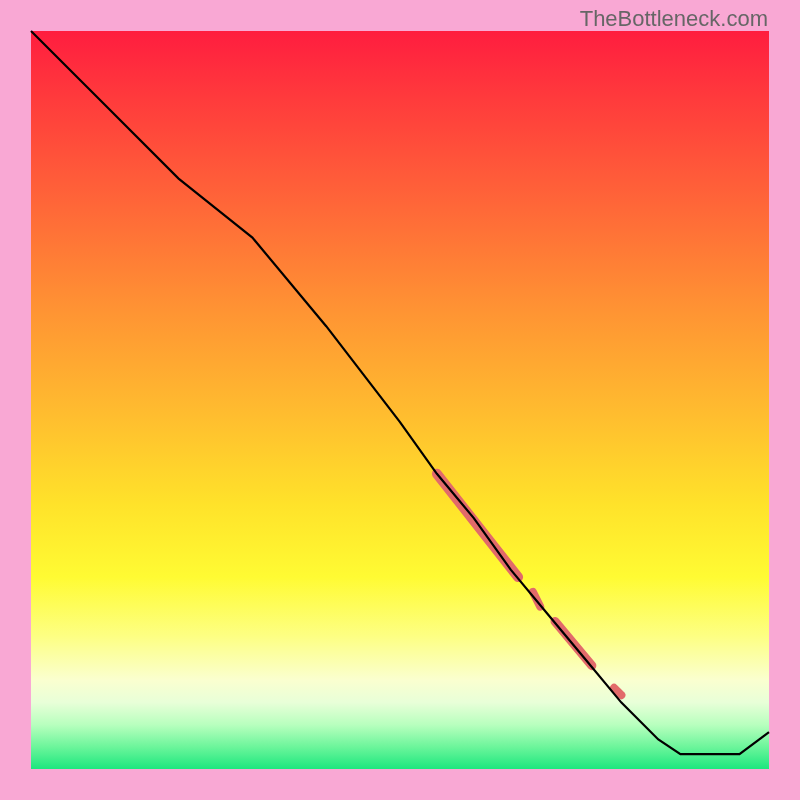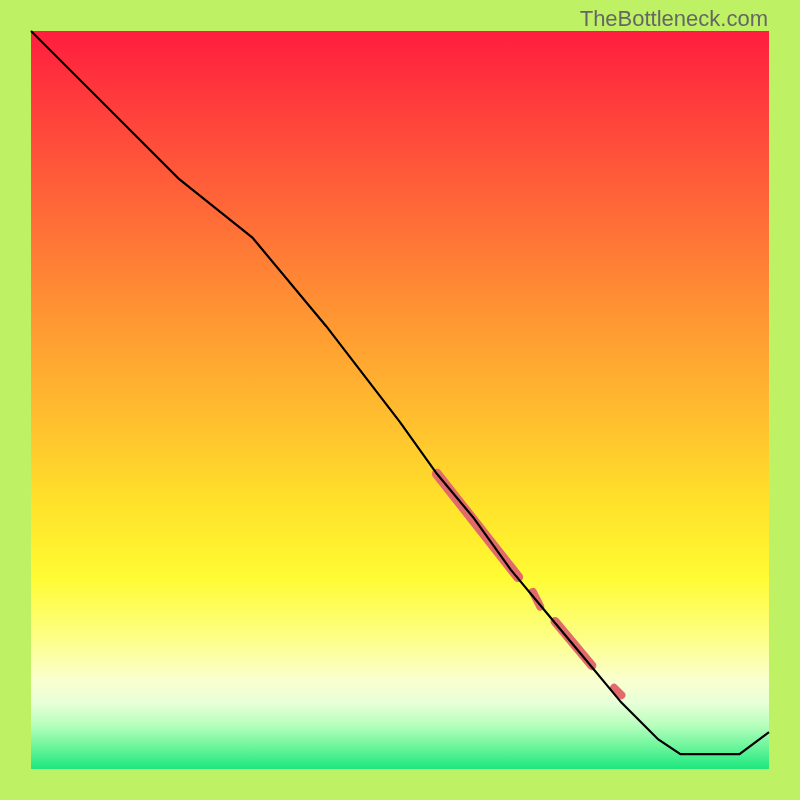--- a/index.html
+++ b/index.html
@@ -8,21 +8,21 @@
     width: 800px;
     height: 800px;
     overflow: hidden;
     background: #000;
     font-family: Arial, Helvetica, sans-serif;
   }
   .frame {
     position: relative;
     width: 800px;
     height: 800px;
-    background: #bef264;
+    background: #f9a8d4;
   }
   .plot {
     position: absolute;
     left: 31px;
     top: 31px;
     width: 738px;
     height: 738px;
     
     background: linear-gradient(to bottom,
       #ff1d3f 0%,

